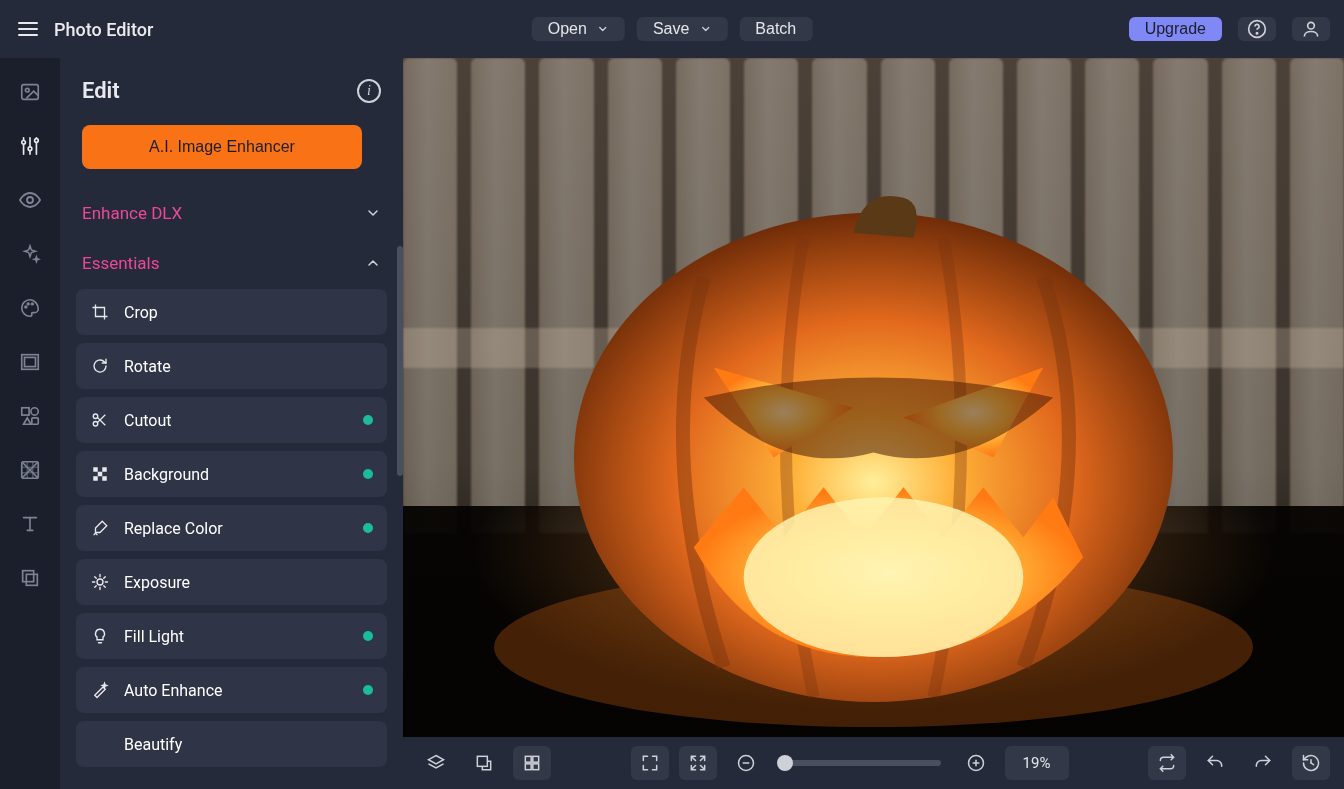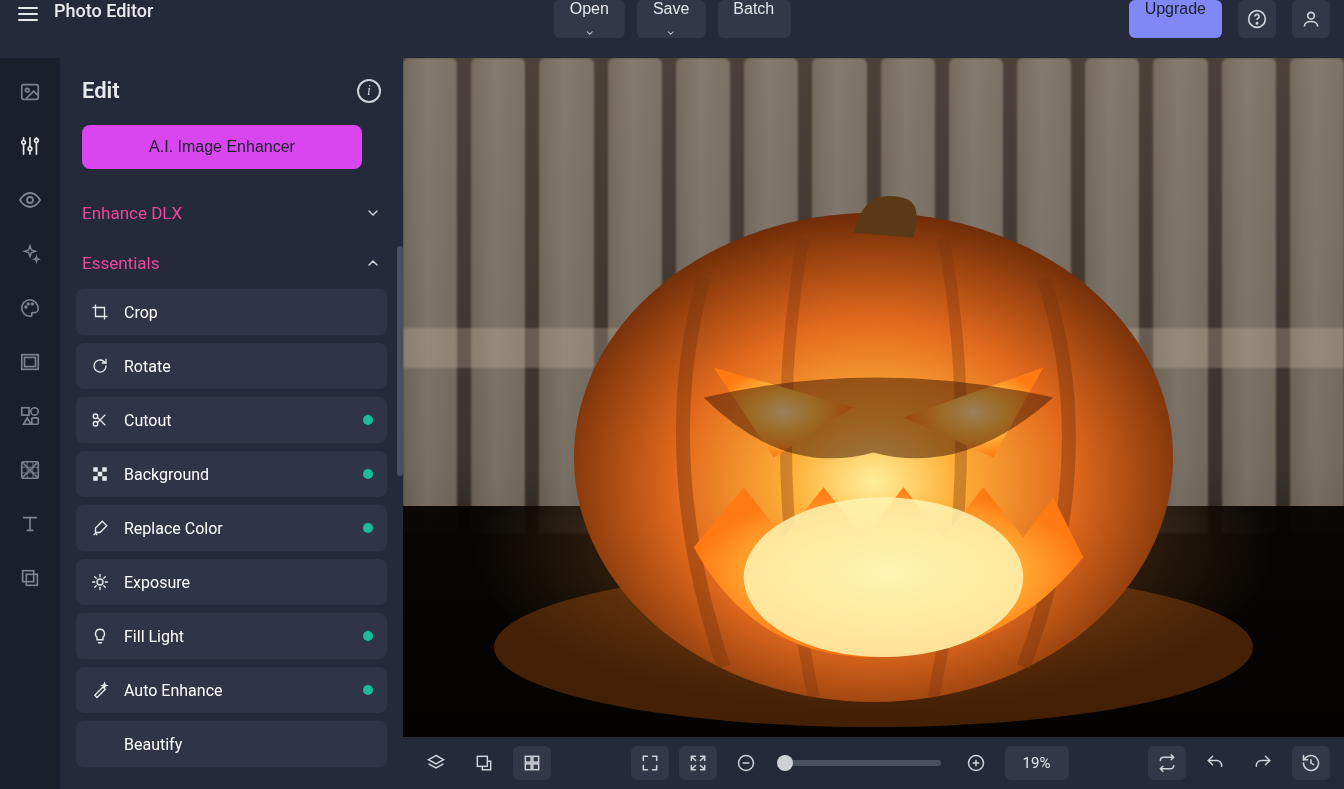--- a/index.html
+++ b/index.html
@@ -1,41 +1,41 @@
 <!DOCTYPE html>
 <html><head>
 <meta charset="utf-8">
 <style>
 * { box-sizing: border-box; margin: 0; padding: 0; }
 html, body { width: 1344px; height: 789px; overflow: hidden; font-family: -apple-system, BlinkMacSystemFont, "Segoe UI", Roboto, Helvetica, Arial, sans-serif; background: #1b1f2c; color: #e8e9ec; }
 
-.topbar { height: 58px; background: #252a3b; display: flex; align-items: flex-start; padding: 0 14px; }
+.topbar { height: 58px; background: #252a3b; display: flex; align-items: center; padding: 0 14px; }
 .topbar .hamburger { width: 28px; height: 28px; display:flex; align-items:center; justify-content:center; cursor:pointer; }
 .topbar .app-title { font-size: 18px; font-weight: 500; margin-left: 12px; color:#ebebed; }
 .topbar .center-buttons { margin-left: auto; margin-right: auto; display:flex; gap:12px; position: absolute; left: 50%; transform: translateX(-50%); }
 .topbar .right-buttons { margin-left:auto; display:flex; align-items:center; gap:16px; }
 
-.btn { background:#333849; color:#e5e6ea; border:none; border-radius:6px; height:38px; padding:0 16px; font-size:16px; display:flex; align-items:center; gap:10px; cursor:pointer;flex-direction:column; }
+.btn { background:#333849; color:#e5e6ea; border:none; border-radius:6px; height:24px; padding:0 16px; font-size:16px; display:flex; align-items:center; gap:10px; cursor:pointer; }
 .btn.small { width:38px; padding:0; justify-content:center; }
 .btn.upgrade { background:#7f88f4; color:#1b1f2c; font-weight:500; }
 .chev-down { width:12px; height:12px; }
 
 .main { display:flex; height: calc(789px - 58px); justify-content: center; }
 
 .iconrail { width:60px; background:#1b1f2c; display:flex; flex-direction:column; align-items:center; padding-top:22px; gap:30px; }
 .iconrail .rail-icon { width:24px; height:24px; color:#7e8393; cursor:pointer; display:flex; align-items:center; justify-content:center; }
 .iconrail .rail-icon.active { color:#e8e9ec; }
 
 .sidepanel { width:343px; background:#252a3b; position:relative; display:flex; flex-direction:column; }
 .sidepanel-inner { padding: 20px 16px 18px 16px; overflow-y:auto; flex:1; }
 .panel-header { display:flex; align-items:center; justify-content:space-between; margin-bottom:22px; padding:0 6px; }
 .panel-header h2 { font-size:22px; font-weight:600; }
 .info-circle { width:24px; height:24px; border:2px solid #cfd1d8; border-radius:50%; display:flex; align-items:center; justify-content:center; font-size:14px; color:#cfd1d8; font-family: Georgia, serif; font-style: italic; cursor:pointer; }
 
-.ai-btn { width:280px; height:44px; background:#d946ef; color:#1b1f2c; border:none; border-radius:8px; font-size:16px; font-weight:500; margin:0 6px 24px 6px; cursor:pointer; }
+.ai-btn { width:280px; height:44px; background:#f97316; color:#1b1f2c; border:none; border-radius:8px; font-size:16px; font-weight:500; margin:0 6px 24px 6px; cursor:pointer; }
 
 .section-row { display:flex; align-items:center; justify-content:space-between; padding:10px 6px; cursor:pointer; }
 .section-row span { font-size:17px; color:#ec4899; }
 .chev { width:16px; height:16px; color:#cfd1d8; }
 
 .tool-list { display:flex; flex-direction:column; gap:8px; margin-top:6px; }
 .tool-item { height:46px; background:#2f3447; border-radius:8px; display:flex; align-items:center; padding:0 14px; cursor:pointer; position:relative; }
 .tool-item .tool-icon { width:20px; height:20px; color:#e8e9ec; margin-right:14px; display:flex; align-items:center; justify-content:center; flex-shrink:0; }
 .tool-item .tool-label { font-size:16px; color:#ffffff; }
 .tool-item .dot { position:absolute; right:14px; width:10px; height:10px; border-radius:50%; background:#1abc9c; }

